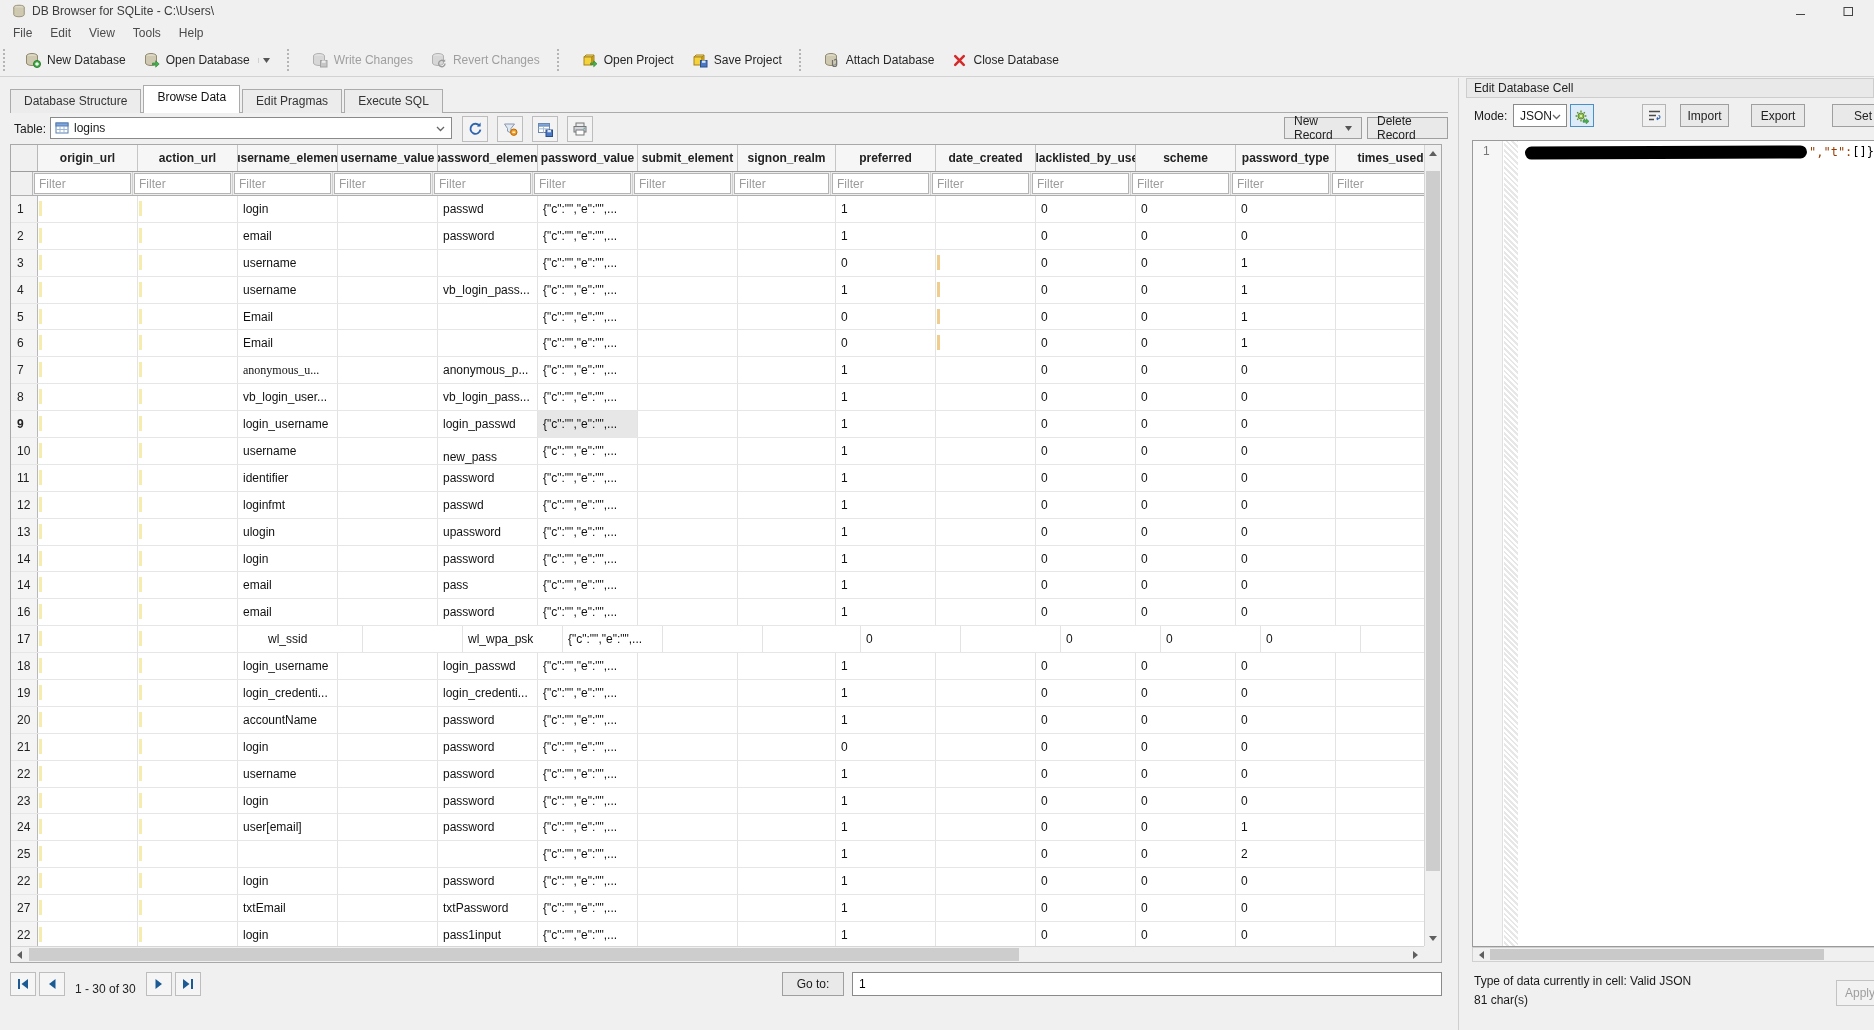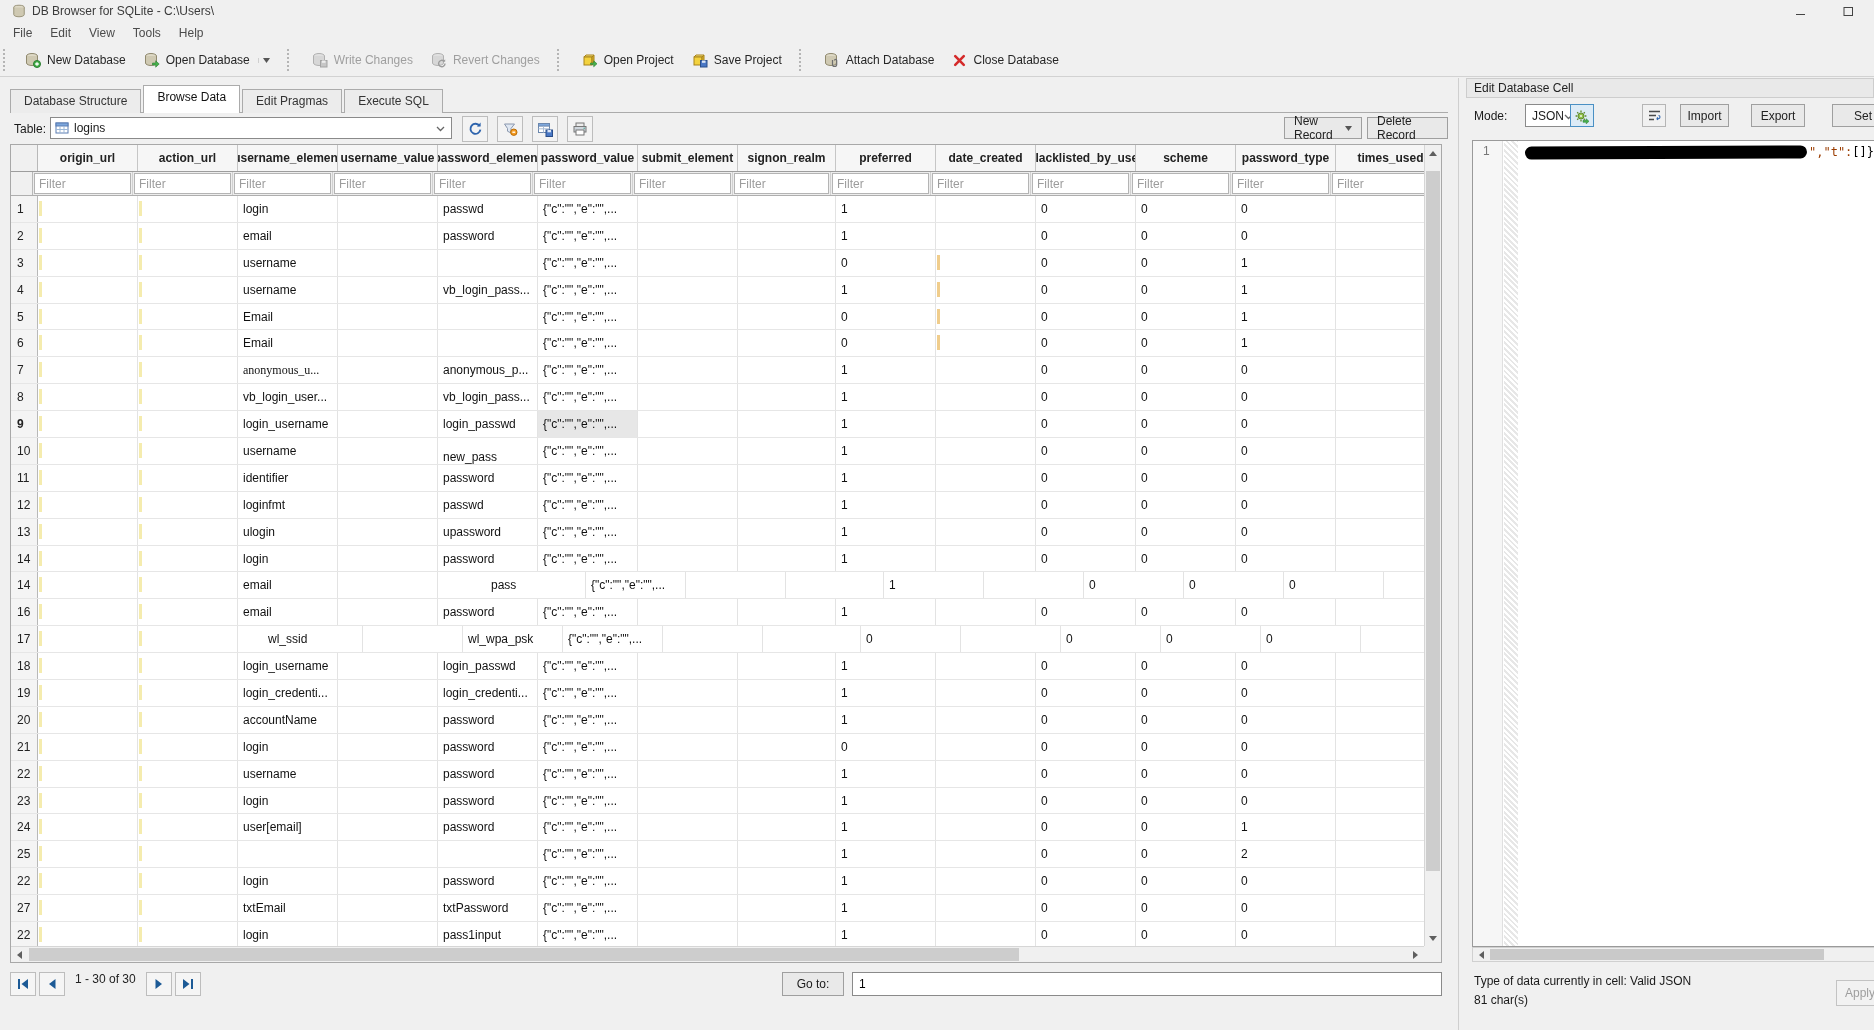--- a/index.html
+++ b/index.html
@@ -57,32 +57,32 @@
   
   #vscroll{position:absolute;right:0;top:0;width:17px;height:801px;background:#f0f0f0;border-left:1px solid #d6d6d6;box-sizing:border-box}
   #vscroll .arr{position:absolute;left:0;width:16px;height:16px;display:flex;align-items:center;justify-content:center}
   #vthumb{position:absolute;left:1px;top:26px;width:14px;height:700px;background:#cdcdcd}
   #hscroll{position:absolute;left:0;bottom:0;width:1413px;height:16px;background:#f0f0f0;border-top:1px solid #d6d6d6;box-sizing:border-box}
   #hthumb{position:absolute;left:18px;top:1px;width:990px;height:13px;background:#cdcdcd}
   #hscroll .arr{position:absolute;top:0;width:16px;height:15px;display:flex;align-items:center;justify-content:center}
   #corner{position:absolute;right:0;bottom:0;width:17px;height:16px;background:#f0f0f0}
   
   #pagenav{position:absolute;left:10px;top:971px;width:1432px;height:26px}
-  #nav-btns{position:absolute;left:0;top:1px;display:flex;align-items:flex-start;gap:3px}
+  #nav-btns{position:absolute;left:0;top:1px;display:flex;align-items:flex-end;gap:3px}
   .nav-btn{width:24px;height:22px;border:1px solid #bdbdbd;background:#f5f5f5;display:flex;align-items:center;justify-content:center}
   #range-label{margin:0 7px;color:#222}
   #goto-btn{position:absolute;left:772px;top:1px;width:62px;height:24px;background:#e9e9e9;border:1px solid #9f9f9f;display:flex;align-items:center;justify-content:center;box-sizing:border-box}
   #goto-input{position:absolute;left:842px;top:1px;width:590px;height:24px;border:1px solid #8a8a8a;box-sizing:border-box;padding:2px 6px;font:12px "Liberation Sans",sans-serif}
   
   #splitter{position:absolute;left:1458px;top:78px;bottom:0;width:1px;background:#cfcfcf}
   #dock{position:absolute;left:1466px;top:78px;width:408px;height:952px;overflow:hidden}
   #dock-header{height:20px;background:#e9e9e9;border:1px solid #cdcdcd;display:flex;align-items:center;padding-left:7px;box-sizing:border-box;color:#222}
   #mode-row{position:absolute;left:0;top:26px;width:100%;height:24px}
   #mode-label{position:absolute;left:8px;top:5px}
-  #mode-combo{position:absolute;left:59px;top:0;width:54px;height:23px;background:#fff;border:1px solid #8a8a8a;display:flex;align-items:center;padding-left:6px;box-sizing:border-box}
+  #mode-combo{position:absolute;left:47px;top:0;width:54px;height:23px;background:#fff;border:1px solid #8a8a8a;display:flex;align-items:center;padding-left:6px;box-sizing:border-box}
   #mode-combo .chev{position:absolute;right:5px;top:9px}
   #apply-mode-btn{position:absolute;left:104px;top:0;width:24px;height:23px;border:1px solid #4a90c4;background:#dcebf7;display:flex;align-items:center;justify-content:center;box-sizing:border-box}
   #wrap-btn{position:absolute;left:176px;top:0;width:24px;height:23px;border:1px solid #b5b5b5;background:#f1f1f1;display:flex;align-items:center;justify-content:center;box-sizing:border-box}
   .dk-btn{position:absolute;top:0;height:23px;background:#e9e9e9;border:1px solid #9f9f9f;display:flex;align-items:center;justify-content:center;box-sizing:border-box;color:#222}
   #import-btn{left:214px;width:49px}
   #export-btn{left:285px;width:54px}
   #setas-btn{left:366px;width:78px}
   
   #editor{position:absolute;left:6px;top:62px;width:402px;height:807px;background:#fff;border:1px solid #9a9a9a;border-right:none;box-sizing:border-box;overflow:hidden}
   #ed-gutter{position:absolute;left:0;top:0;bottom:0;width:30px;background:#f6f6f6;border-right:1px solid #e0e0e0;color:#777;padding:3px 0 0 10px;box-sizing:border-box}
@@ -846,21 +846,21 @@
         <div class="g-cell" style="width: 100px;">
           <span class="sliver"></span>
         </div>
         <div class="g-cell" style="width: 100px;">
           <span class="sliver"></span>
         </div>
         <div class="g-cell" style="width: 100px;">
           <span class="cell-text">email</span>
         </div>
         <div class="g-cell" style="width: 100px;"></div>
-        <div class="g-cell" style="width: 100px; margin-left: 48px;">
+        <div class="g-cell" style="width: 100px;">
           <span class="cell-text">pass</span>
         </div>
         <div class="g-cell" style="width: 100px;">
           <span class="cell-text">{"c":"","e":"",...</span>
         </div>
         <div class="g-cell" style="width: 100px;"></div>
         <div class="g-cell" style="width: 98px;"></div>
         <div class="g-cell" style="width: 100px;">
           <span class="cell-text">1</span>
         </div>

